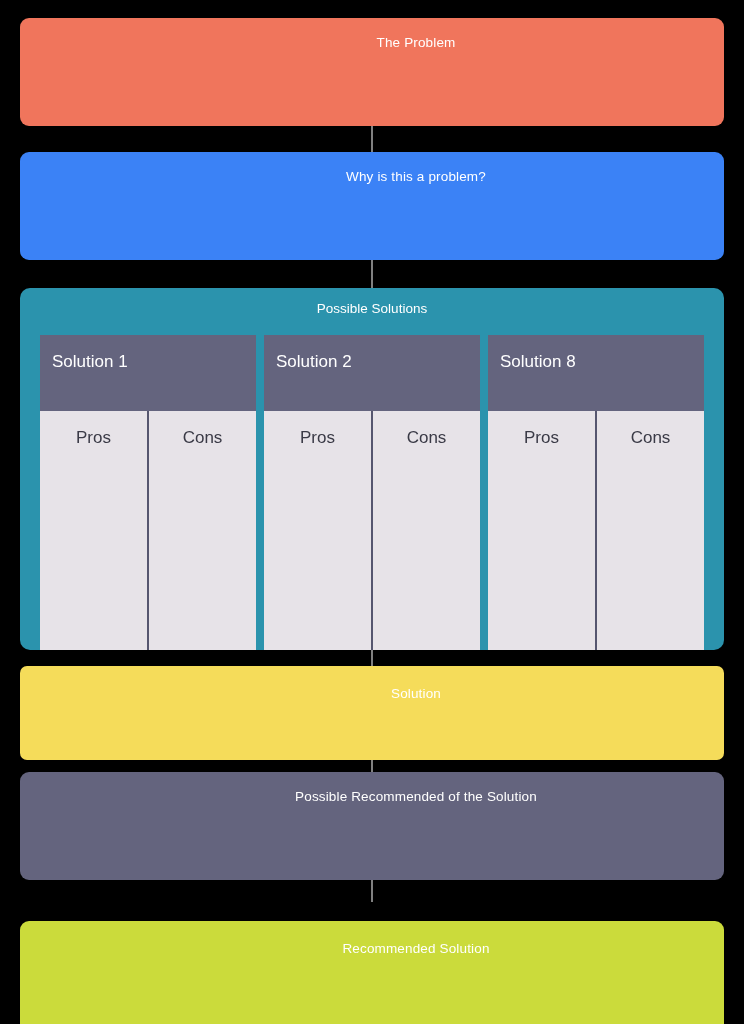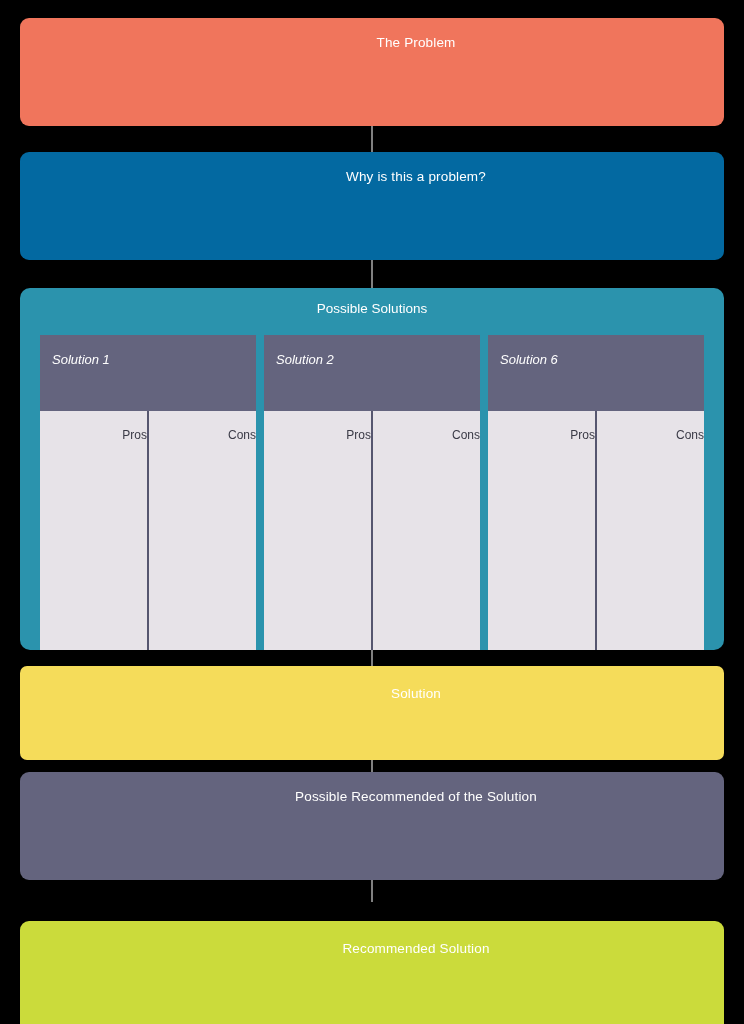--- a/index.html
+++ b/index.html
@@ -94,35 +94,34 @@
     flex-direction: column;
     min-width: 0;
   }
 
   .solution-header {
     height: 76px;
     flex: 0 0 76px;
     box-sizing: border-box;
     padding: 18px 0 0 12px;
     color: #ffffff;
-    font-size: 13px;
+    font-size: 17px;
     line-height: 1;
-    font-style: italic;
   }
 
   .proscons {
     flex: 1 1 auto;
     display: flex;
     min-height: 0;
   }
   .pc-cell {
     flex: 1 1 0;
     box-sizing: border-box;
-    text-align: right;
-    font-size: 12px;
+    text-align: center;
+    font-size: 17px;
     padding-top: 17px;
     min-width: 0;
   }
   .pc-cell.cons-cell {
     border-left-width: 2px;
     border-left-style: solid;
   }
 </style>
 </head>
 <body>
@@ -136,21 +135,21 @@
   <div class="connector" style="top:634px;height:40px;"></div>
 
   <div class="connector" style="top:752px;height:28px;"></div>
 
   <div class="connector" style="top:872px;height:30px;"></div>
 
   <div class="band" id="problem-box" style="background:#F0755C;">
     <span class="band-title">The Problem</span>
   </div>
 
-  <div class="band" id="why-box" style="background:#0369a1;">
+  <div class="band" id="why-box" style="background:#3b82f6;">
     <span class="band-title">Why is this a problem?</span>
   </div>
 
   <div class="band" id="solutions-panel" style="background:#2B93AD;">
     <span class="panel-title">Possible Solutions</span>
 
     <div class="solutions-row">
 
       <div class="solution-card">
         <div class="solution-header" style="background:#64647E;">
@@ -175,21 +174,21 @@
             <span>Pros</span>
           </div>
           <div class="pc-cell cons-cell" style="background:#E7E3E8;color:#3A3A46;border-left-color:#56566F;">
             <span>Cons</span>
           </div>
         </div>
       </div>
 
       <div class="solution-card">
         <div class="solution-header" style="background:#64647E;">
-          <span>Solution 6</span>
+          <span>Solution 8</span>
         </div>
         <div class="proscons">
           <div class="pc-cell pros-cell" style="background:#E7E3E8;color:#3A3A46;">
             <span>Pros</span>
           </div>
           <div class="pc-cell cons-cell" style="background:#E7E3E8;color:#3A3A46;border-left-color:#56566F;">
             <span>Cons</span>
           </div>
         </div>
       </div>

